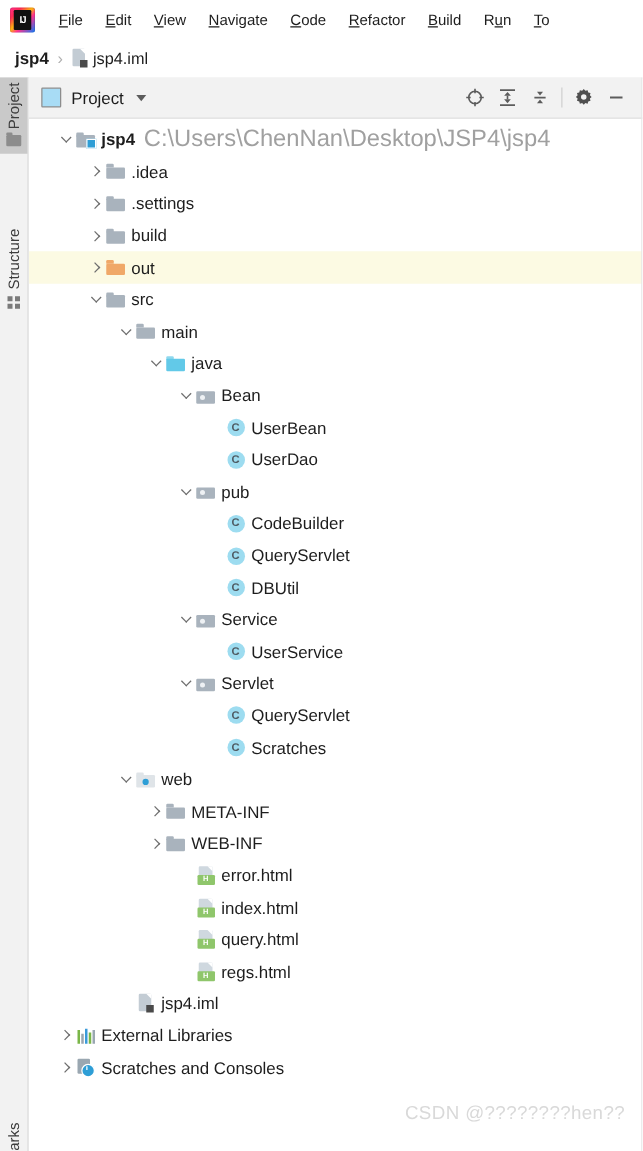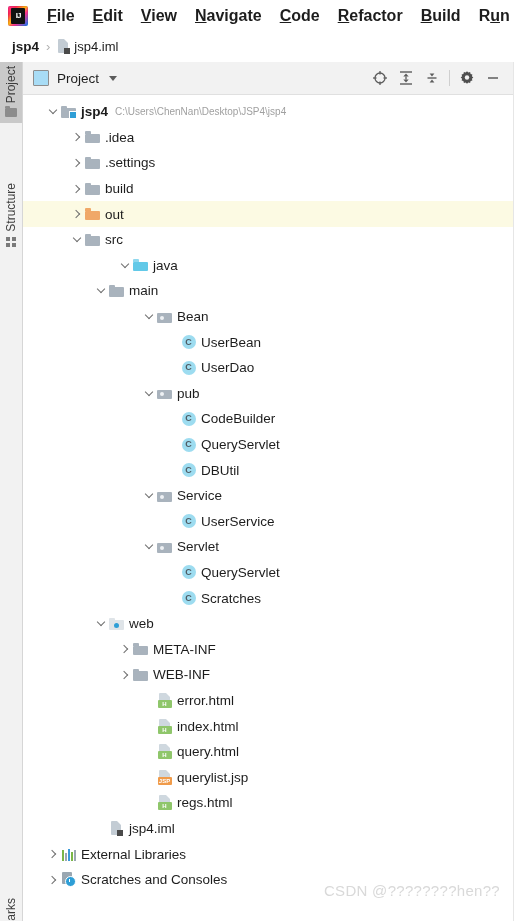--- a/index.html
+++ b/index.html
@@ -22,21 +22,21 @@
     width:20px;height:20px;margin-right:10px;flex:none;position:relative;border-radius:2px;
     background:linear-gradient(135deg,#ff318c 0%,#fe2857 22%,#fdb60d 46%,#ff318c 62%,#087cfa 100%);
     box-shadow:0 0 0 .5px rgba(0,0,0,.15) inset;
   }
   .ij-logo::after{
     content:"IJ";position:absolute;left:3px;top:2px;right:3px;bottom:2px;
     background:#111;color:#fff;font-size:8px;font-weight:bold;
     display:flex;align-items:center;justify-content:center;letter-spacing:-1px;border-radius:1px;
   }
   .menu-item{
-    padding:4px 9px;font-size:16px;color:#1d1d1d;white-space:nowrap;cursor:default;font-weight:bold;
+    padding:4px 9px;font-size:12px;color:#1d1d1d;white-space:nowrap;cursor:default;
   }
   .menu-item u{text-decoration:underline;}
 
   
   .breadcrumb{
     height:31px;display:flex;align-items:center;padding-left:12px;
     background:#ffffff;border-bottom:1px solid #e3e3e3;
   }
   .bc-text{font-size:13.5px;font-weight:bold;color:#1d1d1d;}
   .bc-sep{color:#b0b0b0;margin:0 7px;font-size:13px;}
@@ -116,21 +116,21 @@
     content:"";width:5px;height:5px;border-right:1.4px solid #6e6e6e;border-top:1.4px solid #6e6e6e;
     transform:rotate(45deg);display:block;margin-left:-2px;
   }
   .arrow.down::before{
     content:"";width:5px;height:5px;border-right:1.4px solid #6e6e6e;border-top:1.4px solid #6e6e6e;
     transform:rotate(135deg);display:block;margin-top:-3px;
   }
   .ico{width:17px;flex:none;display:flex;align-items:center;justify-content:center;margin-right:4px;}
   .lab{font-size:13.5px;}
   .lab.bold{font-weight:bold;}
-  .path{color:#a0a0a0;font-size:10px;margin-left:7px;}
+  .path{color:#a0a0a0;font-size:19px;margin-left:7px;}
 
   
   .fld{width:15px;height:12px;position:relative;}
   .fld .tab{position:absolute;left:0;top:0;width:6px;height:3px;border-radius:1px 1px 0 0;}
   .fld .body{position:absolute;left:0;top:2.5px;width:15px;height:9.5px;border-radius:1px;}
   .fld.gray .tab,.fld.gray .body{background:#a9b3bd;}
   .fld.orange .tab,.fld.orange .body{background:#f0a868;}
   .fld.cyan .tab,.fld.cyan .body{background:#62c9e8;}
   .fld.cyan .tab{background:#8fd8ee;}
   
@@ -344,40 +344,40 @@
           <span class="arrow down"></span>
           <span class="ico">
             <span class="fld gray">
               <span class="tab"></span>
               <span class="body"></span>
             </span>
           </span>
           <span class="lab">src</span>
         </div>
         <div class="row">
+          <span style="width: 70px; flex: 0 0 auto;"></span>
+          <span class="arrow down"></span>
+          <span class="ico">
+            <span class="fld gray">
+              <span class="tab"></span>
+              <span class="body"></span>
+            </span>
+          </span>
+          <span class="lab">main</span>
+        </div>
+        <div class="row">
           <span style="width: 94px; flex: 0 0 auto;"></span>
           <span class="arrow down"></span>
           <span class="ico">
             <span class="fld cyan">
               <span class="tab"></span>
               <span class="body"></span>
             </span>
           </span>
           <span class="lab">java</span>
-        </div>
-        <div class="row">
-          <span style="width: 70px; flex: 0 0 auto;"></span>
-          <span class="arrow down"></span>
-          <span class="ico">
-            <span class="fld gray">
-              <span class="tab"></span>
-              <span class="body"></span>
-            </span>
-          </span>
-          <span class="lab">main</span>
         </div>
         <div class="row">
           <span style="width: 118px; flex: 0 0 auto;"></span>
           <span class="arrow down"></span>
           <span class="ico">
             <span class="fld pkg">
               <span class="tab"></span>
               <span class="body"></span>
               <span class="dot"></span>
             </span>
@@ -559,31 +559,20 @@
         <div class="row">
           <span style="width: 118px; flex: 0 0 auto;"></span>
           <span class="arrow"></span>
           <span class="ico">
             <span class="fileico">
               <span class="pg"></span>
               <span class="bg h">H</span>
             </span>
           </span>
           <span class="lab">query.html</span>
-        </div>
-        <div class="row">
-          <span style="width: 118px; flex: 0 0 auto;"></span>
-          <span class="arrow"></span>
-          <span class="ico">
-            <span class="fileico">
-              <span class="pg"></span>
-              <span class="bg jsp">JSP</span>
-            </span>
-          </span>
-          <span class="lab">querylist.jsp</span>
         </div>
         <div class="row">
           <span style="width: 118px; flex: 0 0 auto;"></span>
           <span class="arrow"></span>
           <span class="ico">
             <span class="fileico">
               <span class="pg"></span>
               <span class="bg h">H</span>
             </span>
           </span>

